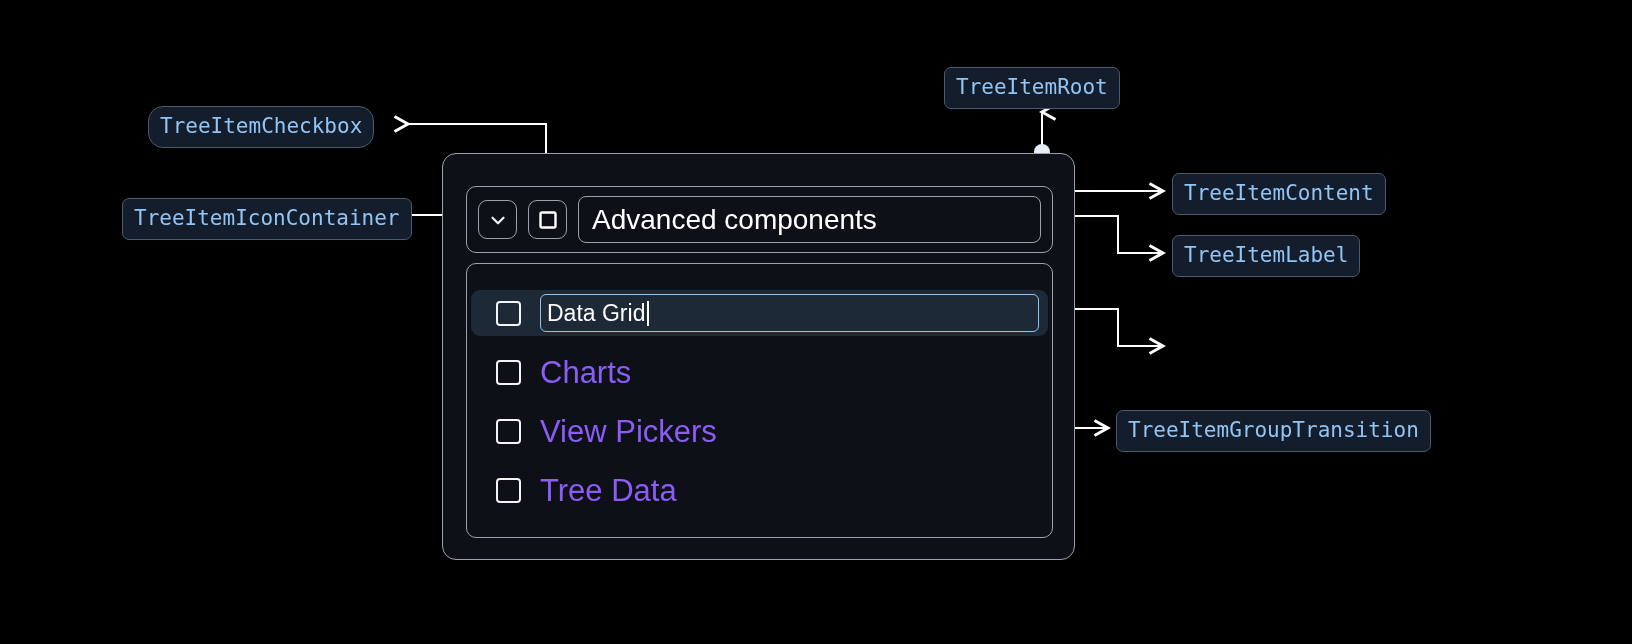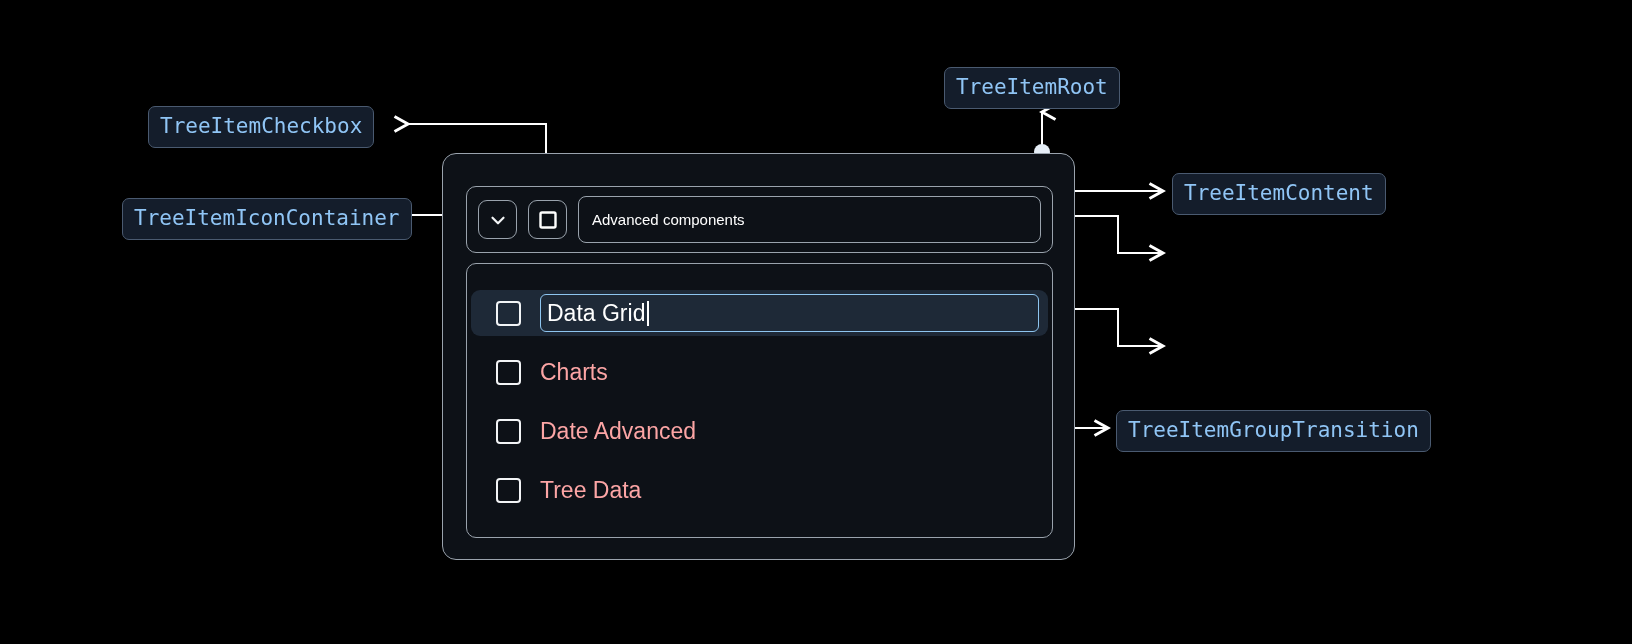--- a/index.html
+++ b/index.html
@@ -66,21 +66,21 @@
 
   #label-box{
     flex:1 1 auto;
     height:47px;
     border:1px solid #9aa3ad;
     border-radius:8px;
     box-sizing:border-box;
     display:flex;align-items:center;
     padding-left:13px;
     color:#ffffff;
-    font-size:15px;
+    font-size:28px;
   }
 
   #group-box{
     position:absolute;
     left:23px; top:109px;
     width:587px; height:275px;
     background:#0d1117;
     border:1px solid #9aa3ad;
     border-radius:10px;
     box-sizing:border-box;
@@ -106,22 +106,22 @@
 
   .row-cb{
     width:25px;height:25px;
     border:2px solid #f2f4f6;
     border-radius:4px;
     box-sizing:border-box;
     flex:0 0 auto;
   }
 
   .row-text{
-    color:#fca5a5;
-    font-size:23px;
+    color:#8b5cf6;
+    font-size:31px;
     line-height:1;
   }
 
   .row-input{
     flex:1 1 auto;
     margin-right:9px;
     height:38px;
     background:transparent;
     border:1.5px solid #8ec5f0;
     border-radius:6px;
@@ -178,28 +178,29 @@
       <circle cx="546" cy="205" r="8"></circle>
       <circle cx="497" cy="215" r="8"></circle>
       <circle cx="1042" cy="152" r="8"></circle>
       <circle cx="1053" cy="191" r="8"></circle>
       <circle cx="1042" cy="216" r="8"></circle>
       <circle cx="1040" cy="309" r="8"></circle>
       <circle cx="1053" cy="428" r="8"></circle>
     </g>
   </svg>
 
-  <div class="chip" style="left:148px;  top:106px;">TreeItemCheckbox</div>
+  <div class="chip" style="left:148px;  top:106px;border-radius:15px;">TreeItemCheckbox</div>
 
   <div class="chip" style="left:78px;   top:198px;margin-left:44px;">TreeItemIconContainer</div>
 
   <div class="chip" style="left:944px;  top:67px;">TreeItemRoot</div>
 
   <div class="chip" style="left:1172px; top:173px;">TreeItemContent</div>
 
+  <div class="chip" style="left:1172px; top:235px;">TreeItemLabel</div>
 
 
   <div class="chip" style="left:1116px; top:410px;">TreeItemGroupTransition</div>
 
   <div id="root-panel">
 
     <div id="content-row">
 
       <div class="icon-box">
         <svg class="chev" width="22" height="22" viewBox="0 0 24 24">
@@ -228,21 +229,21 @@
         </span>
       </div>
 
       <div class="tree-row">
         <span class="row-cb"></span>
         <span class="row-text">Charts</span>
       </div>
 
       <div class="tree-row">
         <span class="row-cb"></span>
-        <span class="row-text">Date Advanced</span>
+        <span class="row-text">View Pickers</span>
       </div>
 
       <div class="tree-row">
         <span class="row-cb"></span>
         <span class="row-text">Tree Data</span>
       </div>
 
     </div>
   </div>
 

